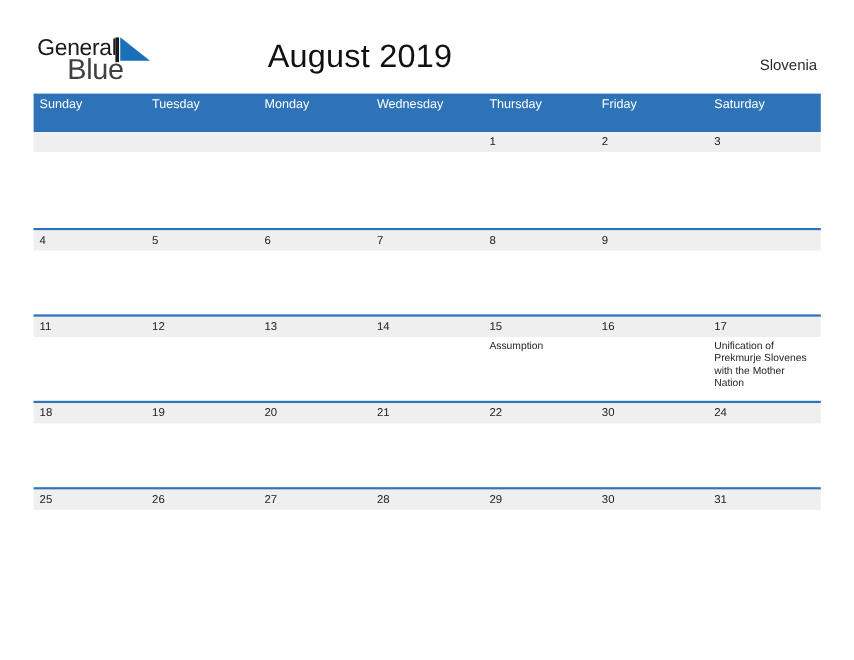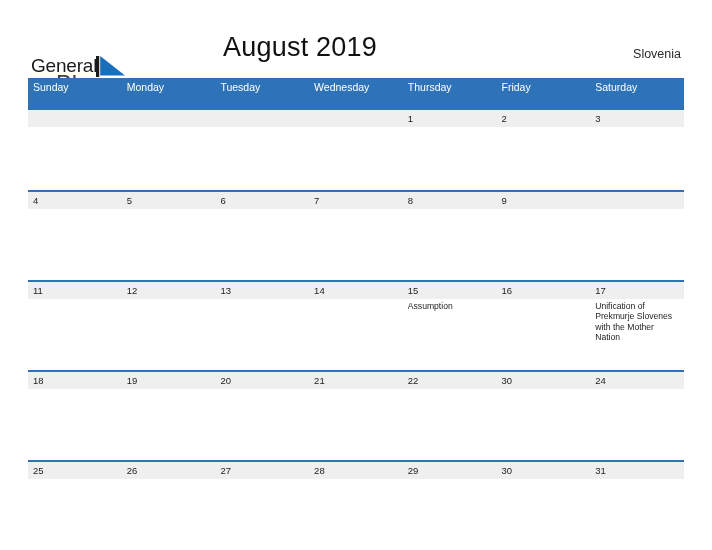--- a/index.html
+++ b/index.html
@@ -25,21 +25,20 @@
     width: 712px;
     height: 78px;
   }
 
   .logo {
     position: absolute;
     left: 31px;
     top: 31px;
     width: 120px;
     height: 42px;
-    margin-top: 25px;
   }
   .logo-general {
     position: absolute;
     left: 0; top: 0;
     font-size: 19px;
     line-height: 19px;
     color: #1a1a1a;
     letter-spacing: -0.2px;
     white-space: nowrap;
   }
@@ -140,21 +139,21 @@
     padding: 2px 6px 0 5px;
     font-size: 8.6px;
     line-height: 10.4px;
     color: #242424;
     overflow: hidden;
     word-wrap: break-word;
   }
   .ev { display: block; }
 
   .h-first  .body-band { height: 63px; }
-  .h-std    .body-band { height: 71px; }
+  .h-std    .body-band { height: 53px; }
   .h-last   .body-band { height: 100px; }
 </style>
 </head>
 <body>
 
 <div class="page">
 
   <div class="masthead">
 
     <div class="logo">
@@ -169,22 +168,22 @@
     </div>
 
     <div class="title">August 2019</div>
 
     <div class="region">Slovenia</div>
   </div>
 
   <div class="calendar">
     <div class="dow-row">
         <div class="dow-cell">Sunday</div>
+        <div class="dow-cell">Tuesday</div>
         <div class="dow-cell">Monday</div>
-        <div class="dow-cell">Tuesday</div>
         <div class="dow-cell">Wednesday</div>
         <div class="dow-cell">Thursday</div>
         <div class="dow-cell">Friday</div>
         <div class="dow-cell">Saturday</div>
       </div>
     <div id="weeks-host">
         <div class="week h-first">
           <div class="date-band">
             <div class="date-cell"></div>
             <div class="date-cell"></div>

